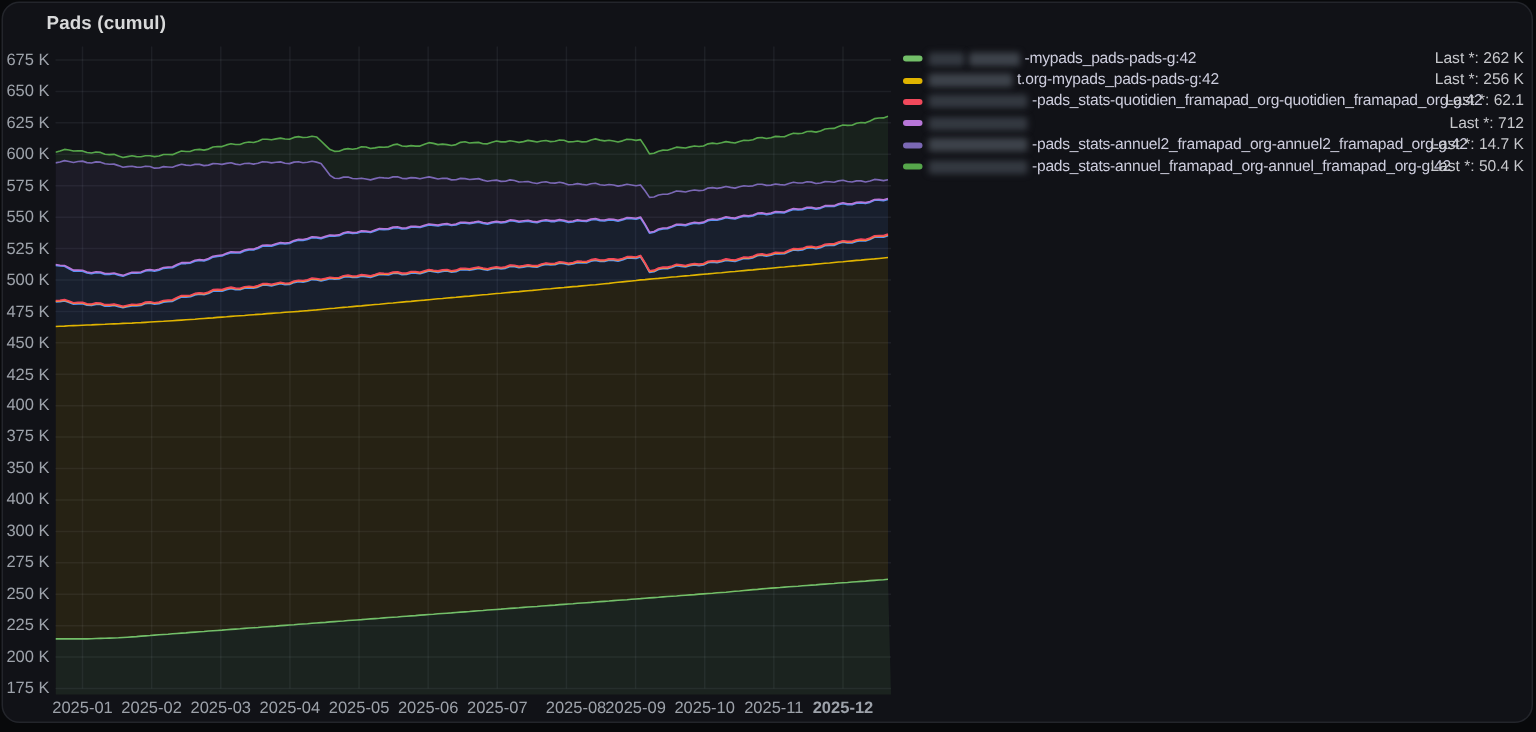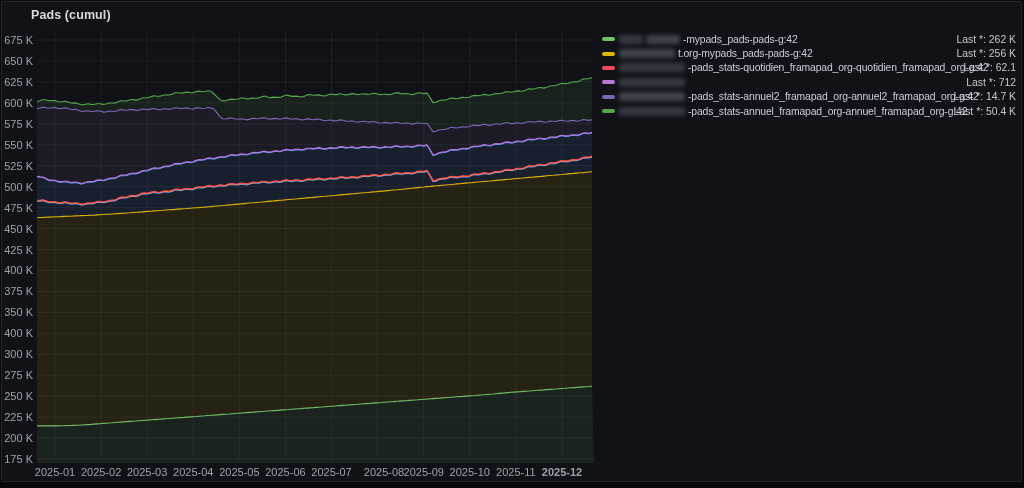--- a/index.html
+++ b/index.html
@@ -1,19 +1,19 @@
 <!DOCTYPE html>
 <html><head>
 <meta charset="utf-8">
 <style>
   html,body{margin:0;padding:0;background:#08090b;}
   .stage{position:relative;width:1024px;height:488px;background:#08090b;overflow:hidden;
          font-family:"Liberation Sans",sans-serif;}
   .panel{position:absolute;left:1px;top:1px;right:2px;bottom:6px;background:#111217;
-         border:1px solid #23252b;border-radius:2px;}
+         border:1px solid #23252b;border-radius:12px;}
   .panel-title{position:absolute;left:29px;top:6px;font-size:12.5px;font-weight:700;
                color:#d8d9da;letter-spacing:.1px;}
   svg{position:absolute;left:0;top:0;}
   .ylabel{position:absolute;width:31px;text-align:right;font-size:11px;color:#9da2aa;
           line-height:12px;height:12px;}
   .xlabel{position:absolute;width:48px;text-align:center;font-size:11px;color:#9da2aa;
           line-height:12px;height:12px;top:464px;}
   .legend{position:absolute;left:600px;top:30px;width:416px;}
   .legend-row{position:relative;height:14.4px;white-space:nowrap;cursor:pointer;}
   .legend-row .li-wrap{position:absolute;left:0;top:0;right:0;bottom:0;display:flex;align-items:center;}

